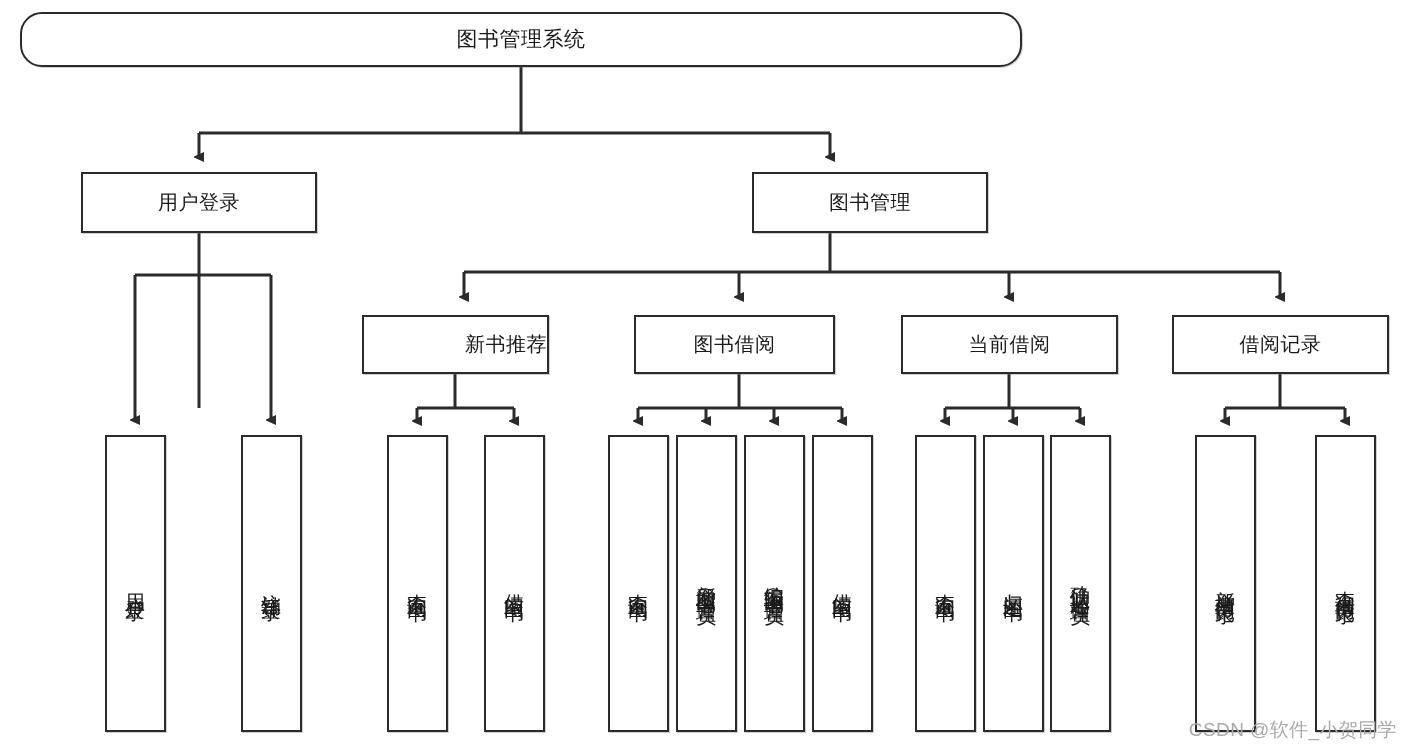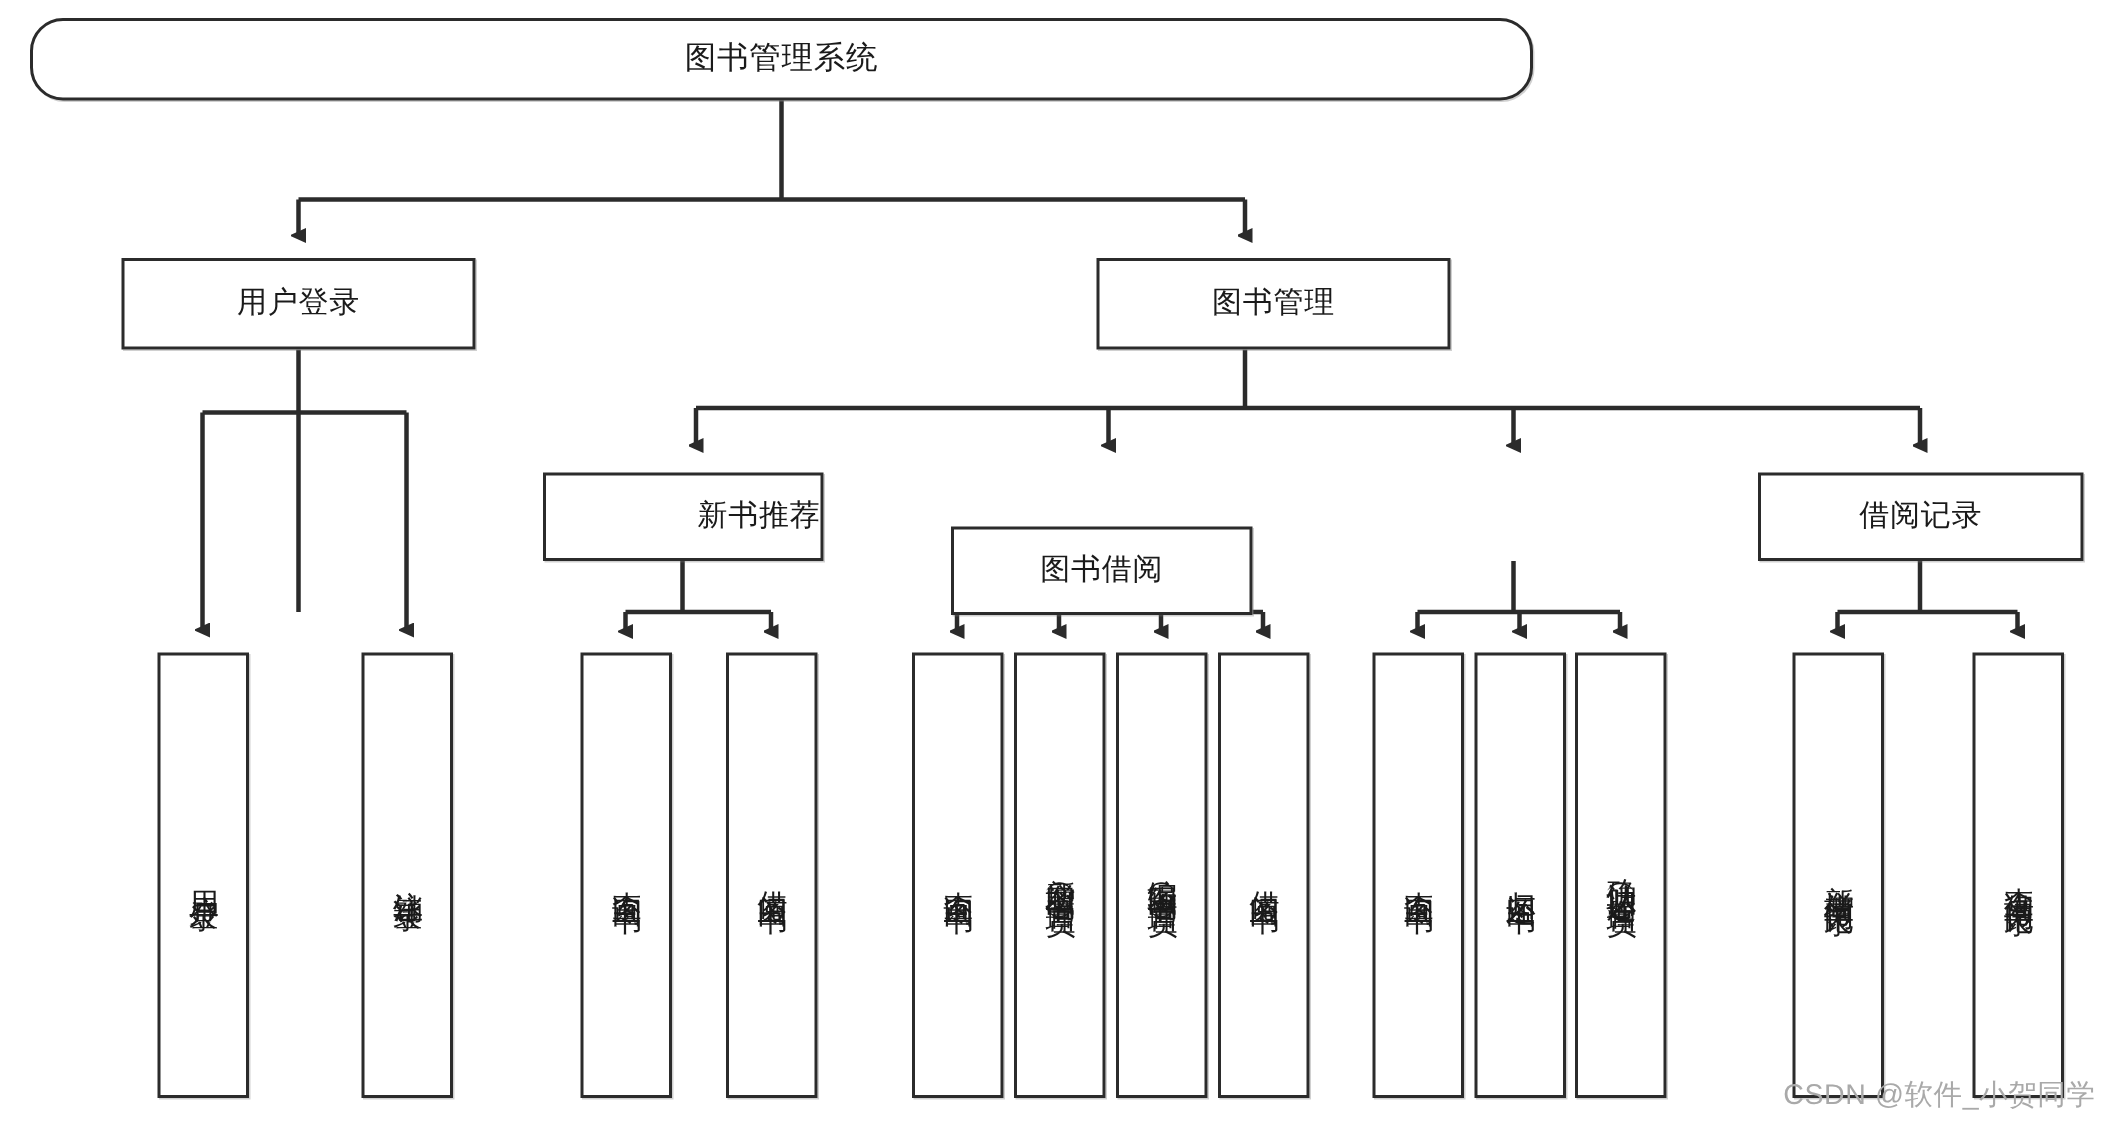--- a/index.html
+++ b/index.html
@@ -129,29 +129,32 @@
     </g>
   </svg>
 
   <div class="node root" style="left:20px; top:12px; width:1002px; height:55px;border-radius:22px;">
     <span class="label">图书管理系统</span>
   </div>
 
   <div class="node level2" style="left:81px; top:172px; width:236px; height:61px;">
     <span class="label">用户登录</span>
   </div>
-  <div class="node level2" style="left:731px; top:172px; width:236px; height:61px;font-family:Liberation Serif, serif;">
+  <div class="node level2" style="left:752px; top:172px; width:236px; height:61px;font-family:Liberation Serif, serif;">
     <span class="label">图书管理</span>
   </div>
 
   <div class="node level3" style="left:362px; top:315px; width:187px; height:59px;justify-content:flex-end;">
     <span class="label">新书推荐</span>
   </div>
-  <div class="node level3" style="left:634px; top:315px; width:201px; height:59px;margin-top:36px;">
+  <div class="node level3" style="left:634px; top:315px; width:201px; height:59px;">
     <span class="label">图书借阅</span>
+  </div>
+  <div class="node level3" style="left:901px; top:315px; width:217px; height:59px;">
+    <span class="label">当前借阅</span>
   </div>
   <div class="node level3" style="left:1172px; top:315px; width:217px; height:59px;">
     <span class="label">借阅记录</span>
   </div>
 
   <div class="node leaf" style="left:105px; top:435px; width:61px; height:297px;">
     <span class="label">用户登录</span>
   </div>
   <div class="node leaf" style="left:241px; top:435px; width:61px; height:297px;">
     <span class="label">注销登录</span>

